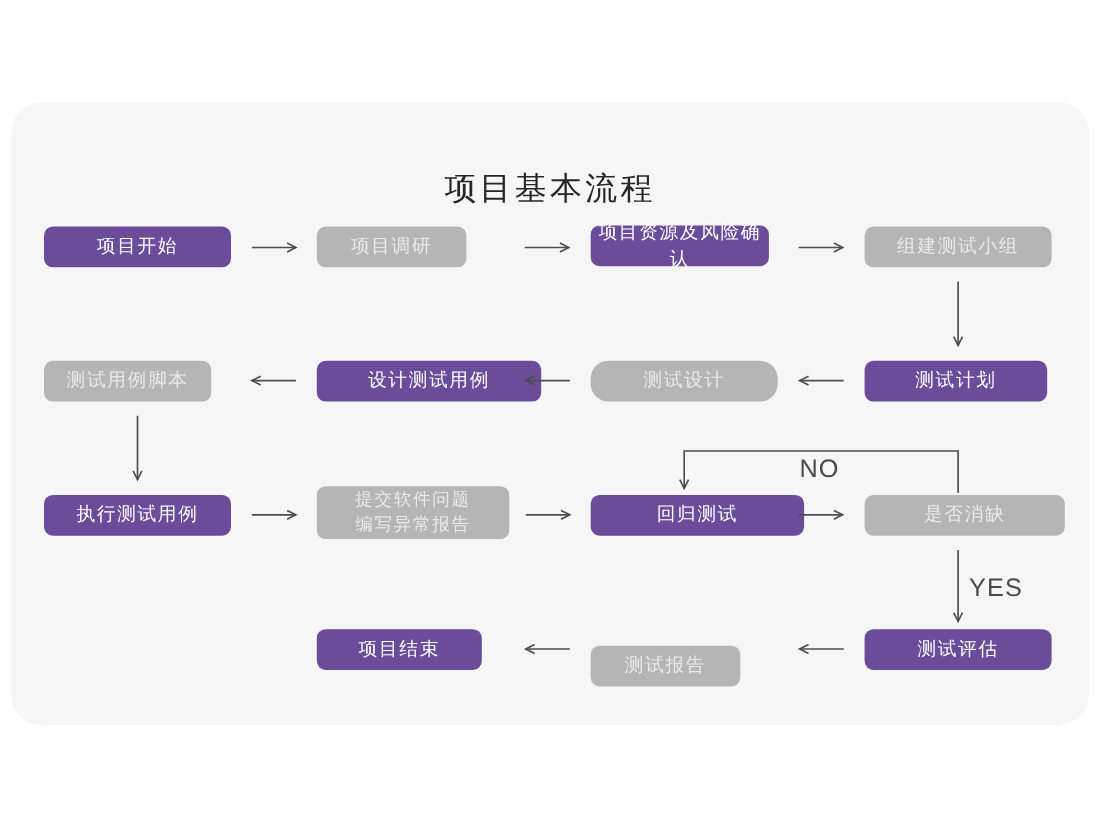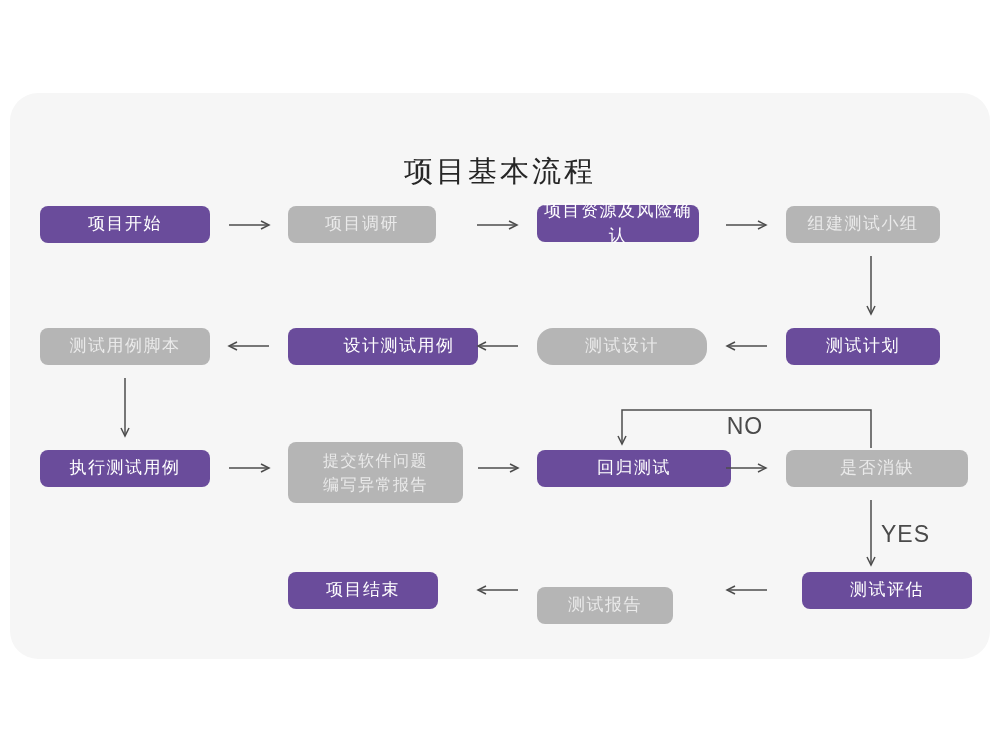--- a/index.html
+++ b/index.html
@@ -31,38 +31,38 @@
   svg.connectors path{stroke:var(--line,#4d4d4d);stroke-width:1.5;fill:none;}
 </style>
 </head>
 <body>
 
 <div class="card"></div>
 
 <div class="title">项目基本流程</div>
 
 <div class="node primary" style="left:40px;top:206px;width:170px;height:37px;">项目开始</div>
-<div class="node secondary" style="left:288px;top:206px;width:148px;height:37px;">项目调研</div>
+<div class="node secondary" style="left:288px;top:206px;width:136px;height:37px;">项目调研</div>
 <div class="node primary" style="left:537px;top:205px;width:162px;height:37px;">项目资源及风险确认</div>
-<div class="node secondary" style="left:786px;top:206px;width:154px;height:37px;">组建测试小组</div>
+<div class="node secondary" style="left:786px;top:206px;width:170px;height:37px;">组建测试小组</div>
 
-<div class="node secondary" style="left:40px;top:328px;width:170px;height:37px;">测试用例脚本</div>
-<div class="node primary" style="left:288px;top:328px;width:158px;height:37px;padding-left:32px;">设计测试用例</div>
+<div class="node secondary" style="left:40px;top:328px;width:152px;height:37px;">测试用例脚本</div>
+<div class="node primary" style="left:288px;top:328px;width:204px;height:37px;">设计测试用例</div>
 <div class="node secondary" style="left:537px;top:328px;width:170px;height:37px;border-radius:16px;">测试设计</div>
-<div class="node primary" style="left:786px;top:328px;width:154px;height:37px;">测试计划</div>
+<div class="node primary" style="left:786px;top:328px;width:166px;height:37px;">测试计划</div>
 
 <div class="node primary" style="left:40px;top:450px;width:170px;height:37px;">执行测试用例</div>
-<div class="node secondary" style="left:288px;top:442px;width:175px;height:61px;font-size:16px;">提交软件问题
+<div class="node secondary" style="left:288px;top:442px;width:175px;height:48px;font-size:16px;">提交软件问题
 编写异常报告</div>
 <div class="node primary" style="left:537px;top:450px;width:194px;height:37px;text-align:center;">回归测试</div>
 <div class="node secondary" style="left:786px;top:450px;width:182px;height:37px;">是否消缺</div>
 
 <div class="node primary" style="left:288px;top:572px;width:150px;height:37px;">项目结束</div>
 <div class="node secondary" style="left:537px;top:587px;width:136px;height:37px;">测试报告</div>
-<div class="node primary" style="left:786px;top:572px;width:170px;height:37px;margin-left:16px;">测试评估</div>
+<div class="node primary" style="left:786px;top:572px;width:170px;height:37px;">测试评估</div>
 
 <span class="edge-label centered" style="left:745px;top:413px;">NO</span>
 <span class="edge-label" style="left:881px;top:521px;">YES</span>
 
 <svg class="connectors" width="1000" height="750" viewBox="0 0 1000 750">
   <defs>
     <marker id="ah" markerWidth="12" markerHeight="12" refX="9" refY="5" orient="auto" markerUnits="userSpaceOnUse">
       <path d="M1,1 L9,5 L1,9" stroke="#4d4d4d" style="stroke:var(--line,#4d4d4d)"></path>
     </marker>
   </defs>

